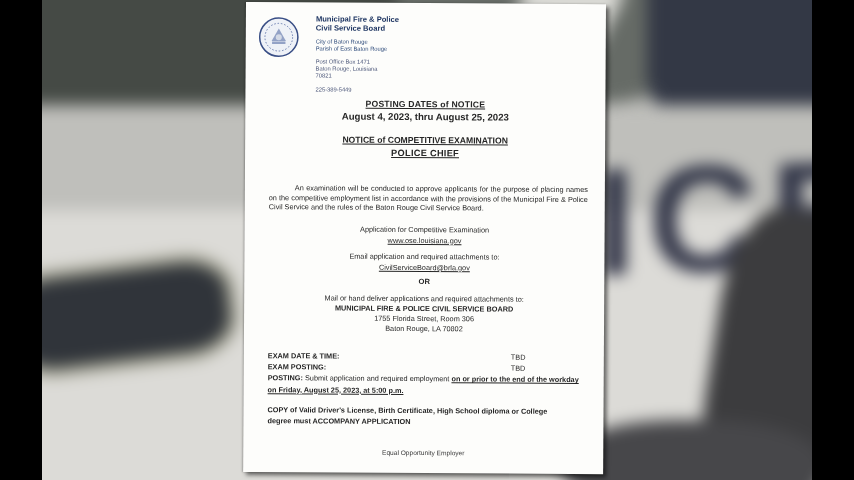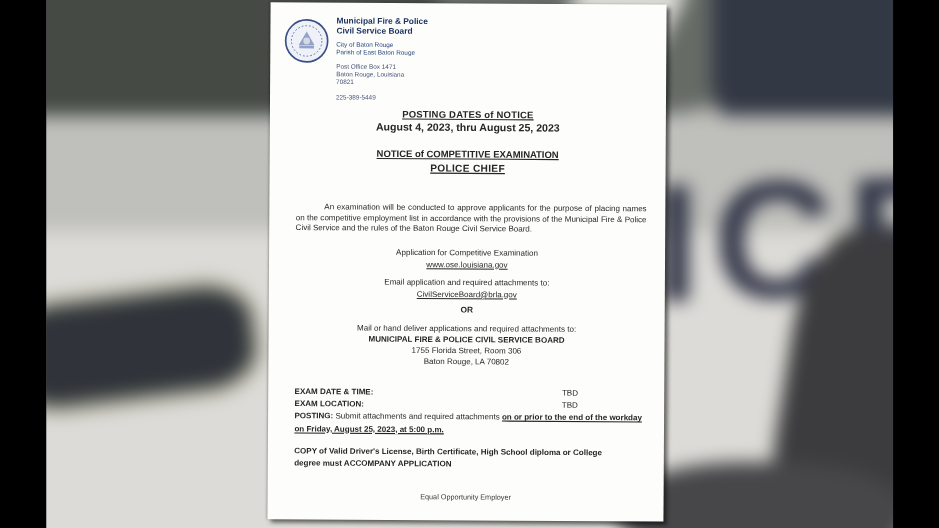--- a/index.html
+++ b/index.html
@@ -58,21 +58,21 @@
   .doc {
     position: absolute; left: 246px; top: 2px;
     width: 360px; height: 470px;
     background: #fdfdfb;
     z-index: 3;
     transform: rotate(0.35deg);
     transform-origin: top left;
     box-shadow: 3px 3px 4px rgba(0,0,0,0.55), -1px 0 2px rgba(0,0,0,0.25);
     color: #262626;
   }
-  .doc-header { position: absolute; left: 12px; top: 12px; display: flex; gap: 6px; }
+  .doc-header { position: absolute; left: 12px; top: 12px; display: flex; gap: 16px; }
   .seal { width: 42px; height: 42px; margin-top: 2px; }
   .org-name { font-size: 7.6px; font-weight: 700; color: #1d3461; line-height: 9px; }
   .muni  { margin-top: 6px; font-size: 5.8px; color: #2d4a7a; line-height: 7px; }
   .addr  { margin-top: 6px; font-size: 5.8px; color: #4a5578; line-height: 7px; }
   .phone { margin-top: 7px; font-size: 5.8px; color: #4a5578; line-height: 7px; }
 
   .titles { position: absolute; left: 0; right: 0; top: 96px; text-align: center; }
   .t1 { font-size: 8.6px; font-weight: 700; text-decoration: underline; letter-spacing: 0.2px; }
   .t2 { font-size: 9.6px; font-weight: 700; margin-top: 2px; }
   .t3 { font-size: 8.6px; font-weight: 700; text-decoration: underline; margin-top: 13px; }
@@ -182,26 +182,26 @@
       <div>1755 Florida Street, Room 306</div>
       <div>Baton Rouge, LA  70802</div>
     </div>
 
     <div class="exam-block">
       <div class="exam-row">
         <span class="bold">EXAM DATE &amp; TIME:</span>
         <span class="exam-value">TBD</span>
       </div>
       <div class="exam-row">
-        <span class="bold">EXAM LOCATION:</span>
+        <span class="bold">EXAM POSTING:</span>
         <span class="exam-value">TBD</span>
       </div>
       <div class="deadline">
         <span class="bold">POSTING:</span>
-        <span>Submit attachments and required attachments</span>
+        <span>Submit application and required employment</span>
         <span class="emph">on or prior to the end of the workday on Friday, August 25, 2023, at 5:00 p.m.</span>
       </div>
     </div>
 
     <div class="copy-note">COPY of Valid Driver's License, Birth Certificate, High School diploma or College degree must ACCOMPANY APPLICATION</div>
 
     <div class="doc-footer">Equal Opportunity Employer</div>
 
   </div>
 </div>

